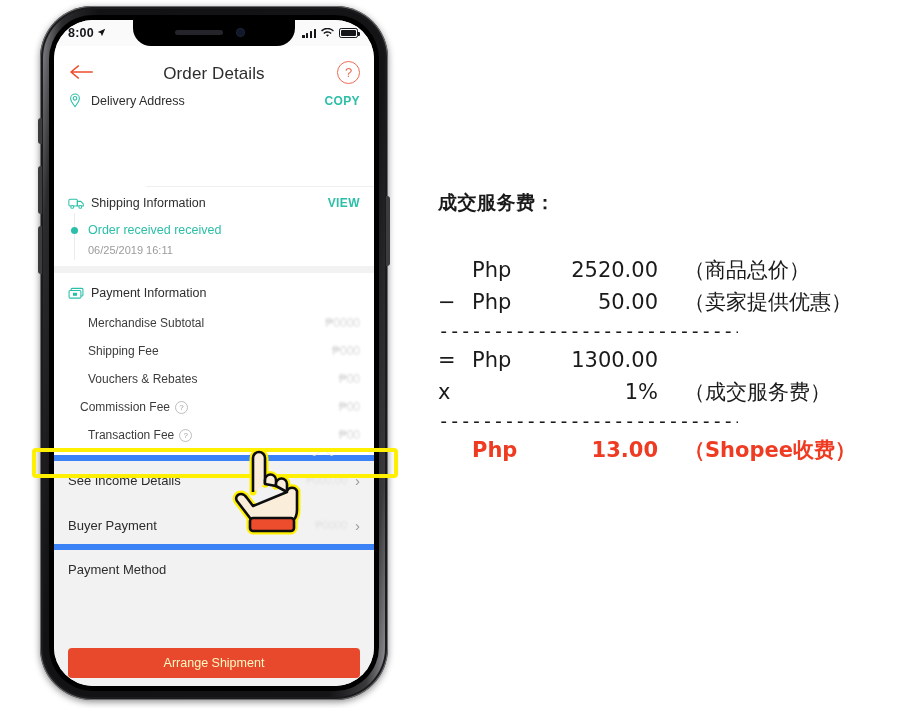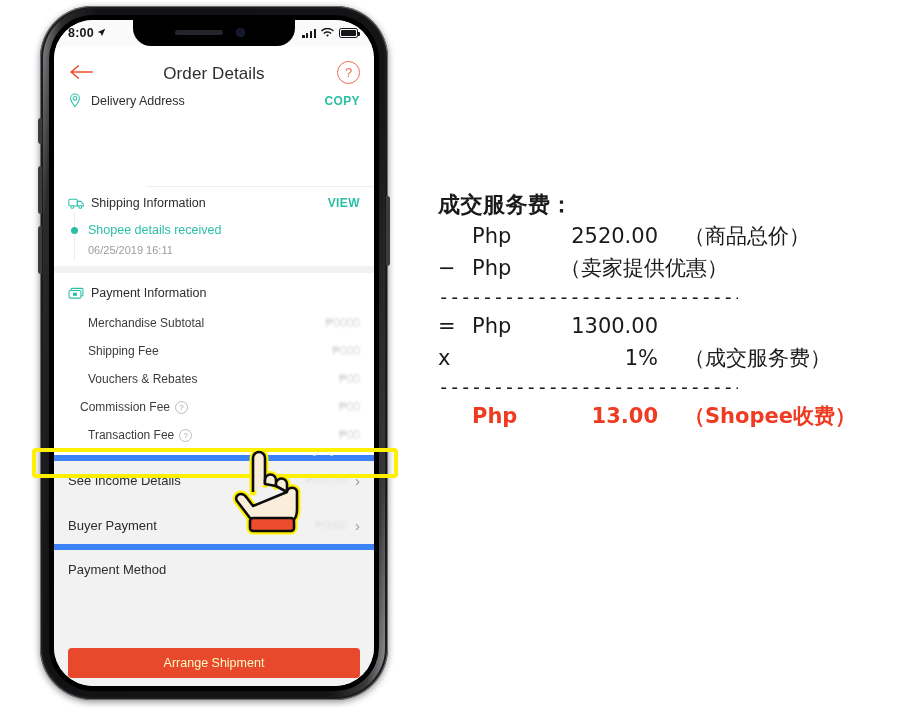--- a/index.html
+++ b/index.html
@@ -154,21 +154,21 @@
 
   
   #hand-cursor{position:absolute;left:188px;top:440px;width:74px;height:94px;z-index:50;}
 
   
   #calc-panel{
     position:absolute;left:438px;top:190px;width:470px;
     color:#1a1a1a;
   }
   .calc-title{
-    font-size:22px;font-weight:bold;letter-spacing:.5px;
+    font-size:19px;font-weight:bold;letter-spacing:.5px;margin-bottom:38px;
     font-family:"DejaVu Sans","Liberation Sans",sans-serif;
   }
   .calc-line{
     display:flex;align-items:baseline;font-size:21px;line-height:32px;
     font-family:"DejaVu Sans","Liberation Sans",sans-serif;
   }
   .c-op{width:34px;flex:none;text-align:left;}
   .c-cur{width:62px;flex:none;text-align:left;}
   .c-amt{width:124px;flex:none;text-align:right;}
   .c-note{padding-left:26px;white-space:nowrap;}
@@ -262,21 +262,21 @@
               <path d="M11 5h4l3 3v2.5h-7z" fill="none" stroke="#2bbfa7" stroke-width="1.2"></path>
               <circle cx="5" cy="11.5" r="1.7" fill="#fff" stroke="#2bbfa7" stroke-width="1.2"></circle>
               <circle cx="14.5" cy="11.5" r="1.7" fill="#fff" stroke="#2bbfa7" stroke-width="1.2"></circle>
             </svg>
           </span>
           <span class="row-label">Shipping Information</span>
           <span class="row-action">VIEW</span>
         </div>
         <div class="row" style="min-height:22px">
           <span class="dot"></span>
-          <span class="ship-status">Shopee details received</span>
+          <span class="ship-status">Order received received</span>
         </div>
         <div class="row" style="min-height:18px">
           <span class="ship-meta">06/25/2019 16:11</span>
         </div>
       </div>
 
       <div class="gap"></div>
 
       <div class="card" style="padding:4px 0 6px;position:relative">
         <div class="row" style="height:30px">
@@ -369,20 +369,21 @@
   <div class="calc-line">
     <span class="c-op"></span>
     <span class="c-cur">Php</span>
     <span class="c-amt">2520.00</span>
     <span class="c-note">（商品总价）</span>
   </div>
 
   <div class="calc-line">
     <span class="c-op">−</span>
     <span class="c-cur">Php</span>
+    <span class="c-amt">50.00</span>
     <span class="c-note">（卖家提供优惠）</span>
   </div>
 
   <div class="calc-rule">------------------------------------</div>
 
   <div class="calc-line">
     <span class="c-op">=</span>
     <span class="c-cur">Php</span>
     <span class="c-amt">1300.00</span>
     <span class="c-note"></span>

